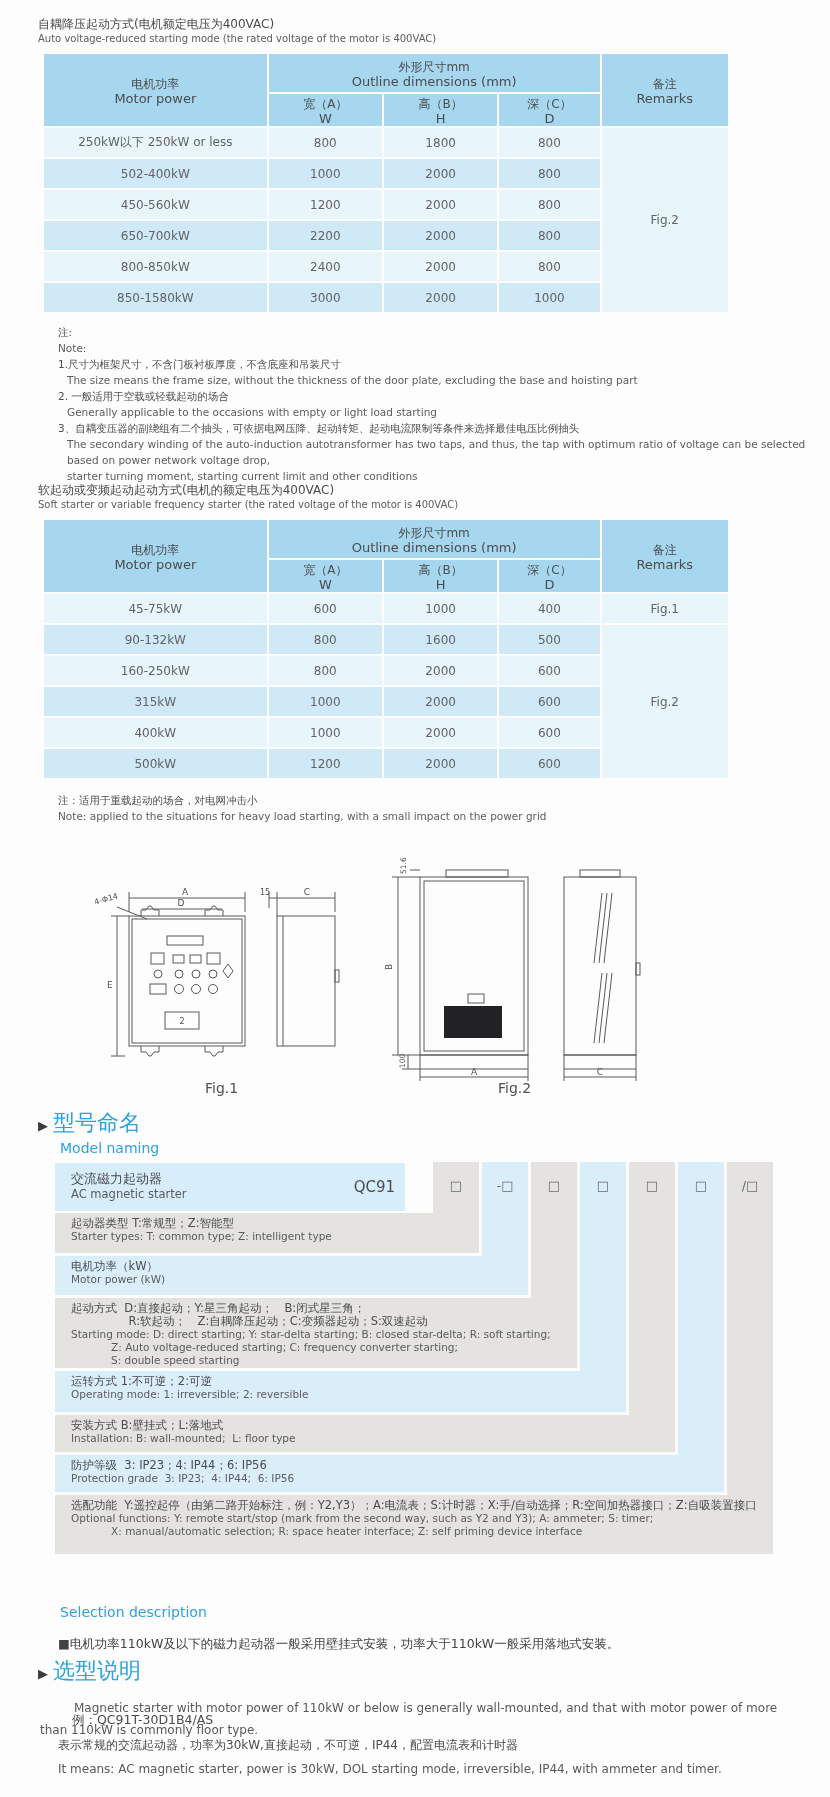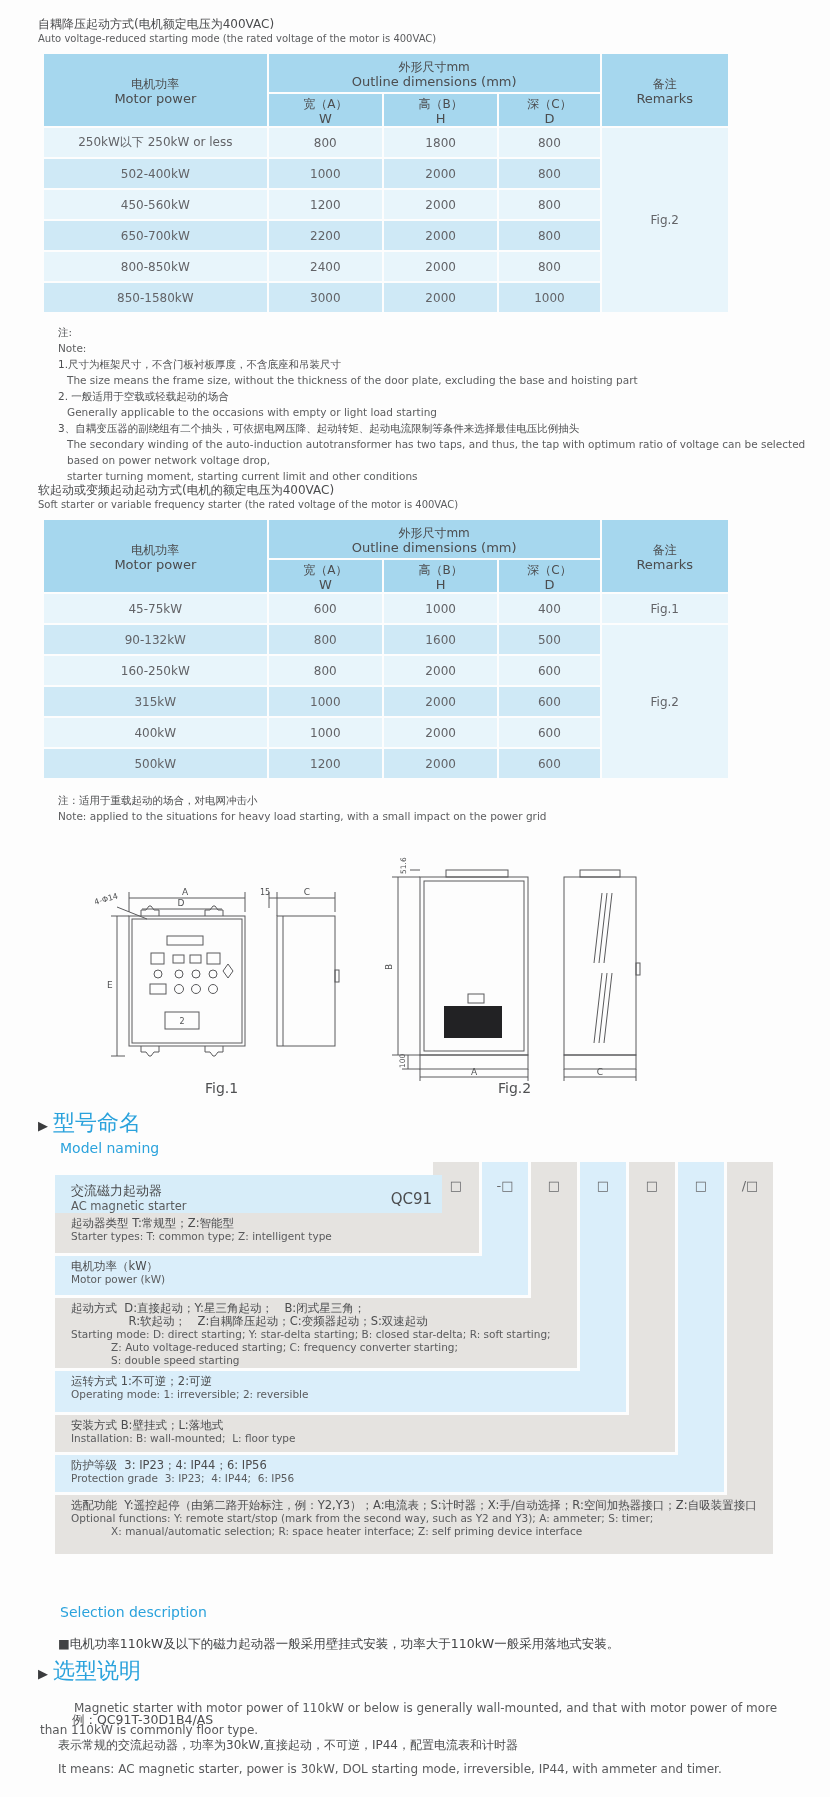--- a/index.html
+++ b/index.html
@@ -30,21 +30,21 @@
   
   .sec-arrow{font-size:13px;color:#3a3b3d;}
   .sec-cn{font-size:22px;color:#2aa2dc;}
   .sec-en{font-size:14px;color:#2aa2dc;}
   
   .model{position:absolute;left:55px;top:1162px;width:718px;height:392px;}
   .band{position:absolute;top:0;width:46px;}
   .band .code{text-align:center;margin-top:16px;font-size:13px;color:#696a6c;}
   .gray{background:#e5e3e0;}
   .blue{background:#daeefa;}
-  .mhead{position:absolute;left:0;top:13px;width:387px;height:48px;background:#d7edf9;}
+  .mhead{position:absolute;left:0;top:1px;width:350px;height:48px;background:#d7edf9;}
   .mhead .lab{padding:8px 0 0 16px;}
   .mhead .lcn{font-size:13px;line-height:16px;color:#4b4c4e;}
   .mhead .len{font-size:11.5px;line-height:14px;color:#5a5b5d;}
   .mprefix{position:absolute;right:10px;top:15px;font-size:15px;color:#4b4c4e;}
   .mrow{position:absolute;left:0;box-sizing:border-box;padding:4px 0 0 16px;}
   .mcn{font-size:11.5px;line-height:13px;color:#4b4c4e;}
   .men{font-size:10.5px;line-height:13px;color:#5a5b5d;}
   
   .sel-bullet{font-size:12.5px;color:#414244;}
   .sel-para{font-size:12px;line-height:22px;color:#58595b;text-indent:34px;width:760px;margin-top:37px;}

